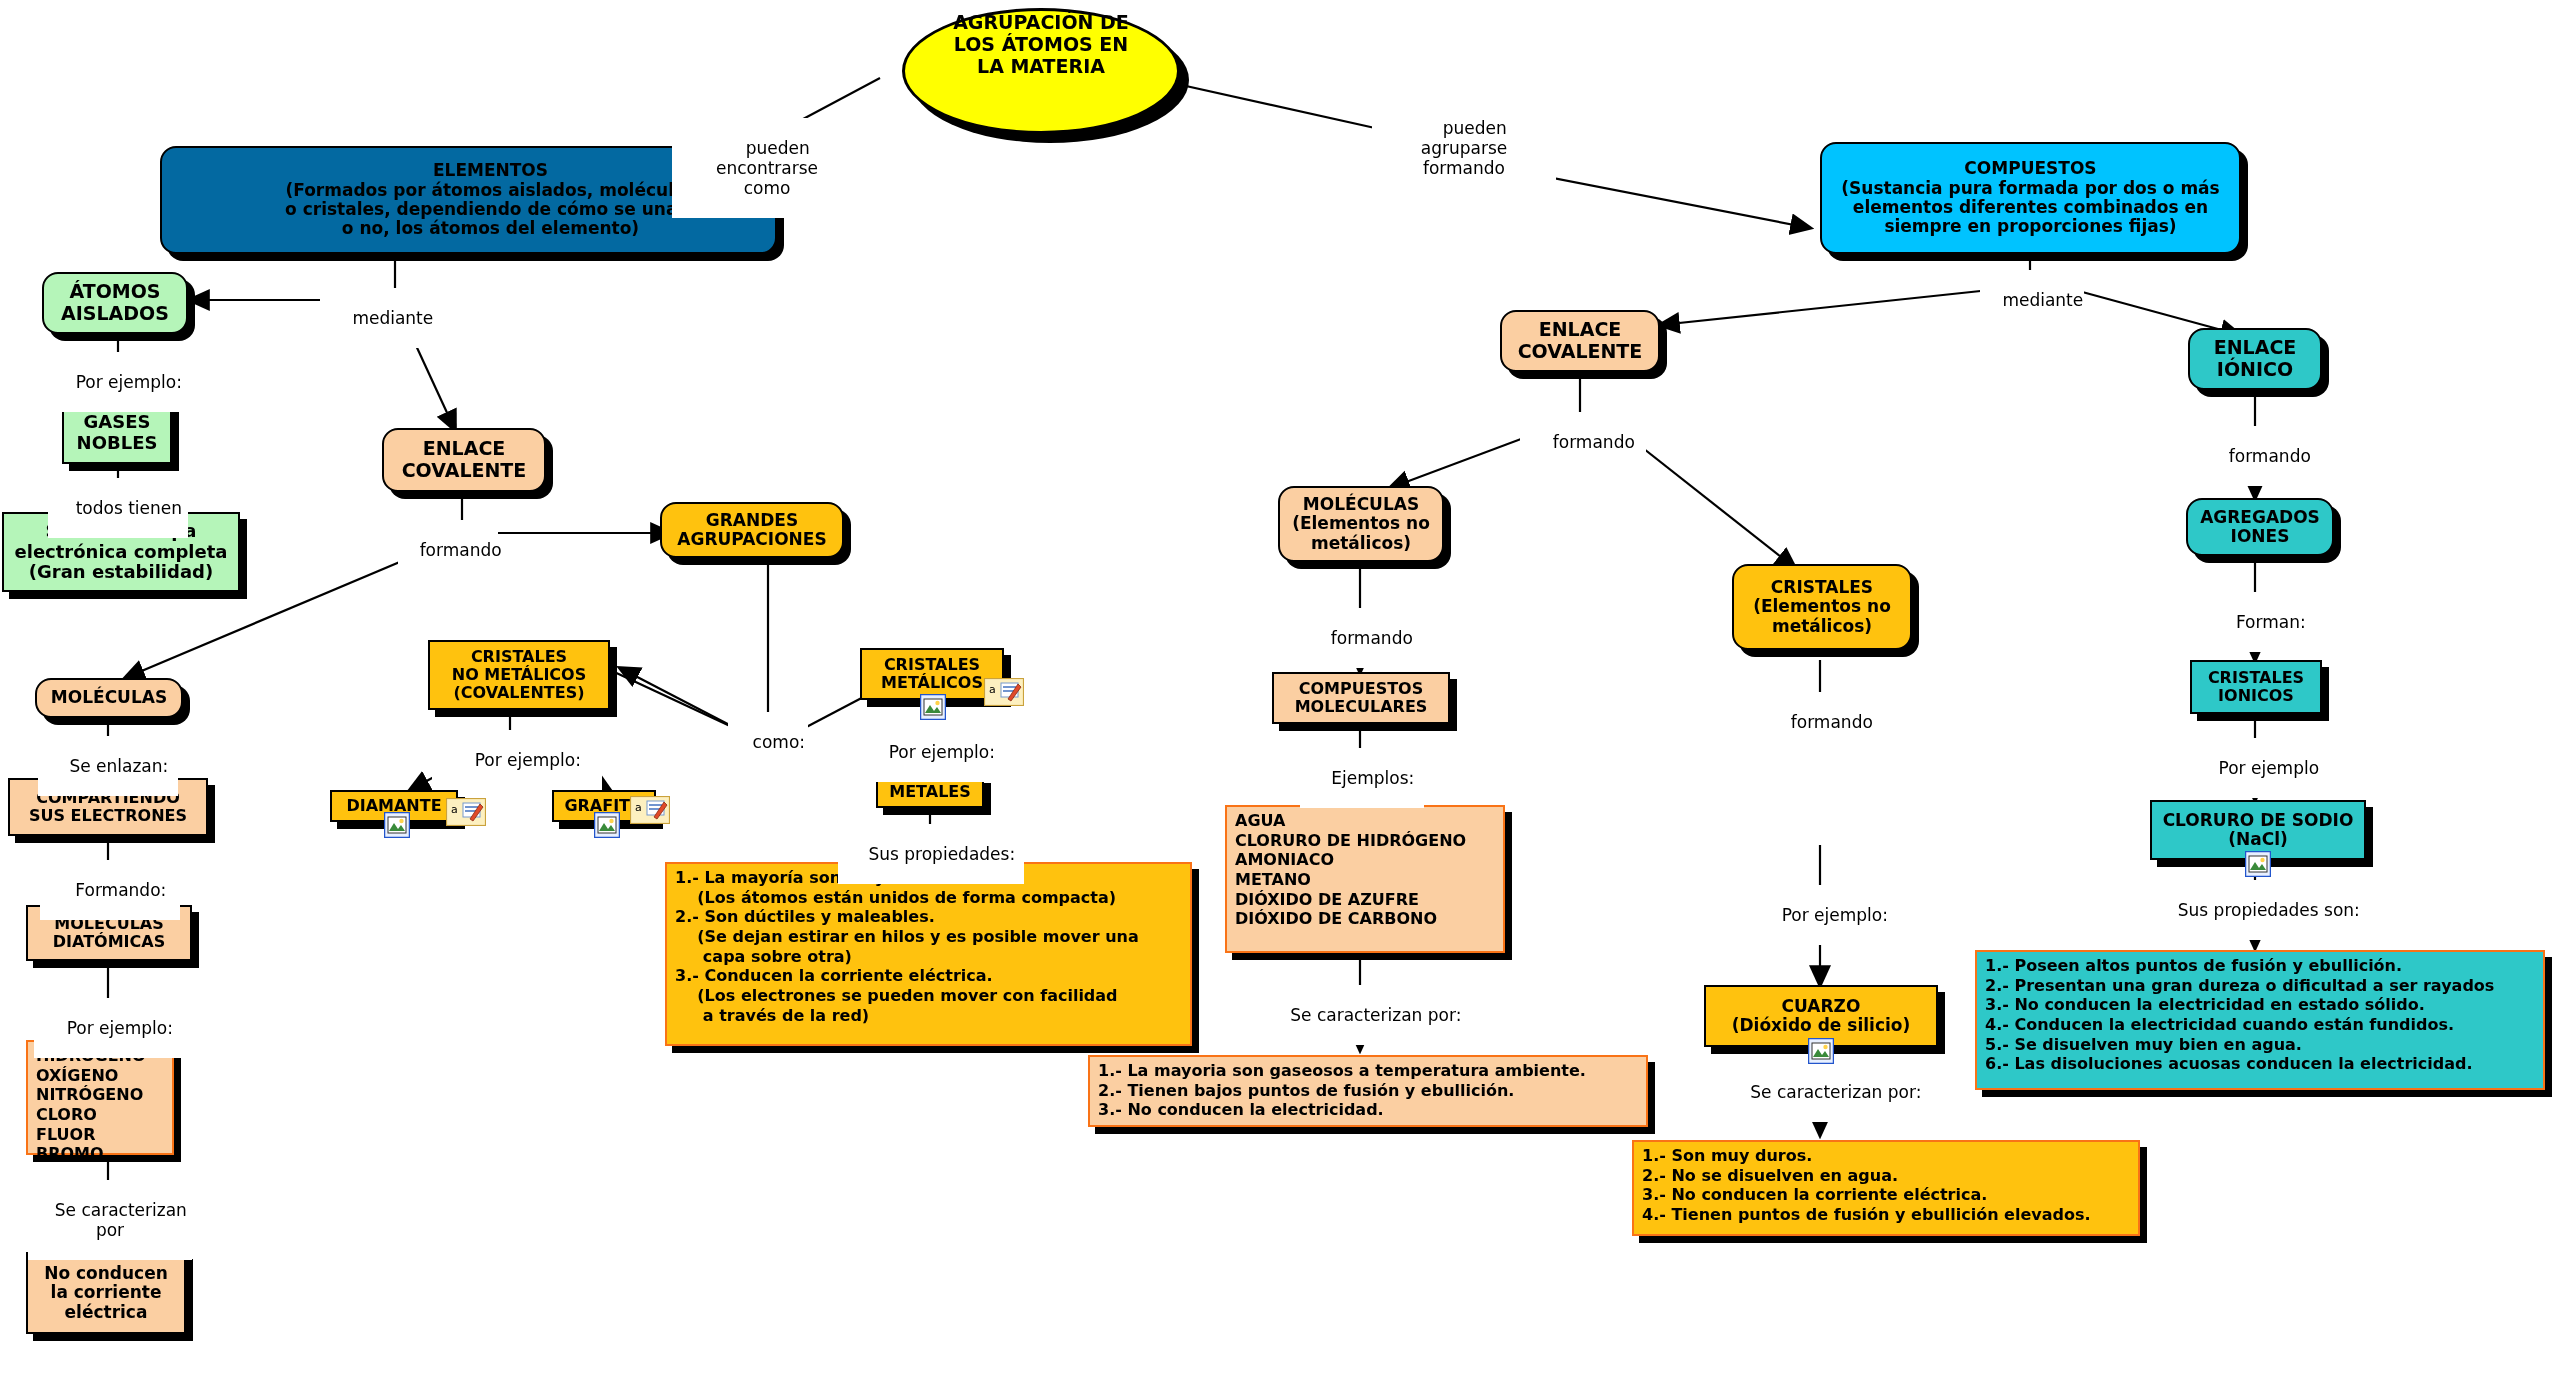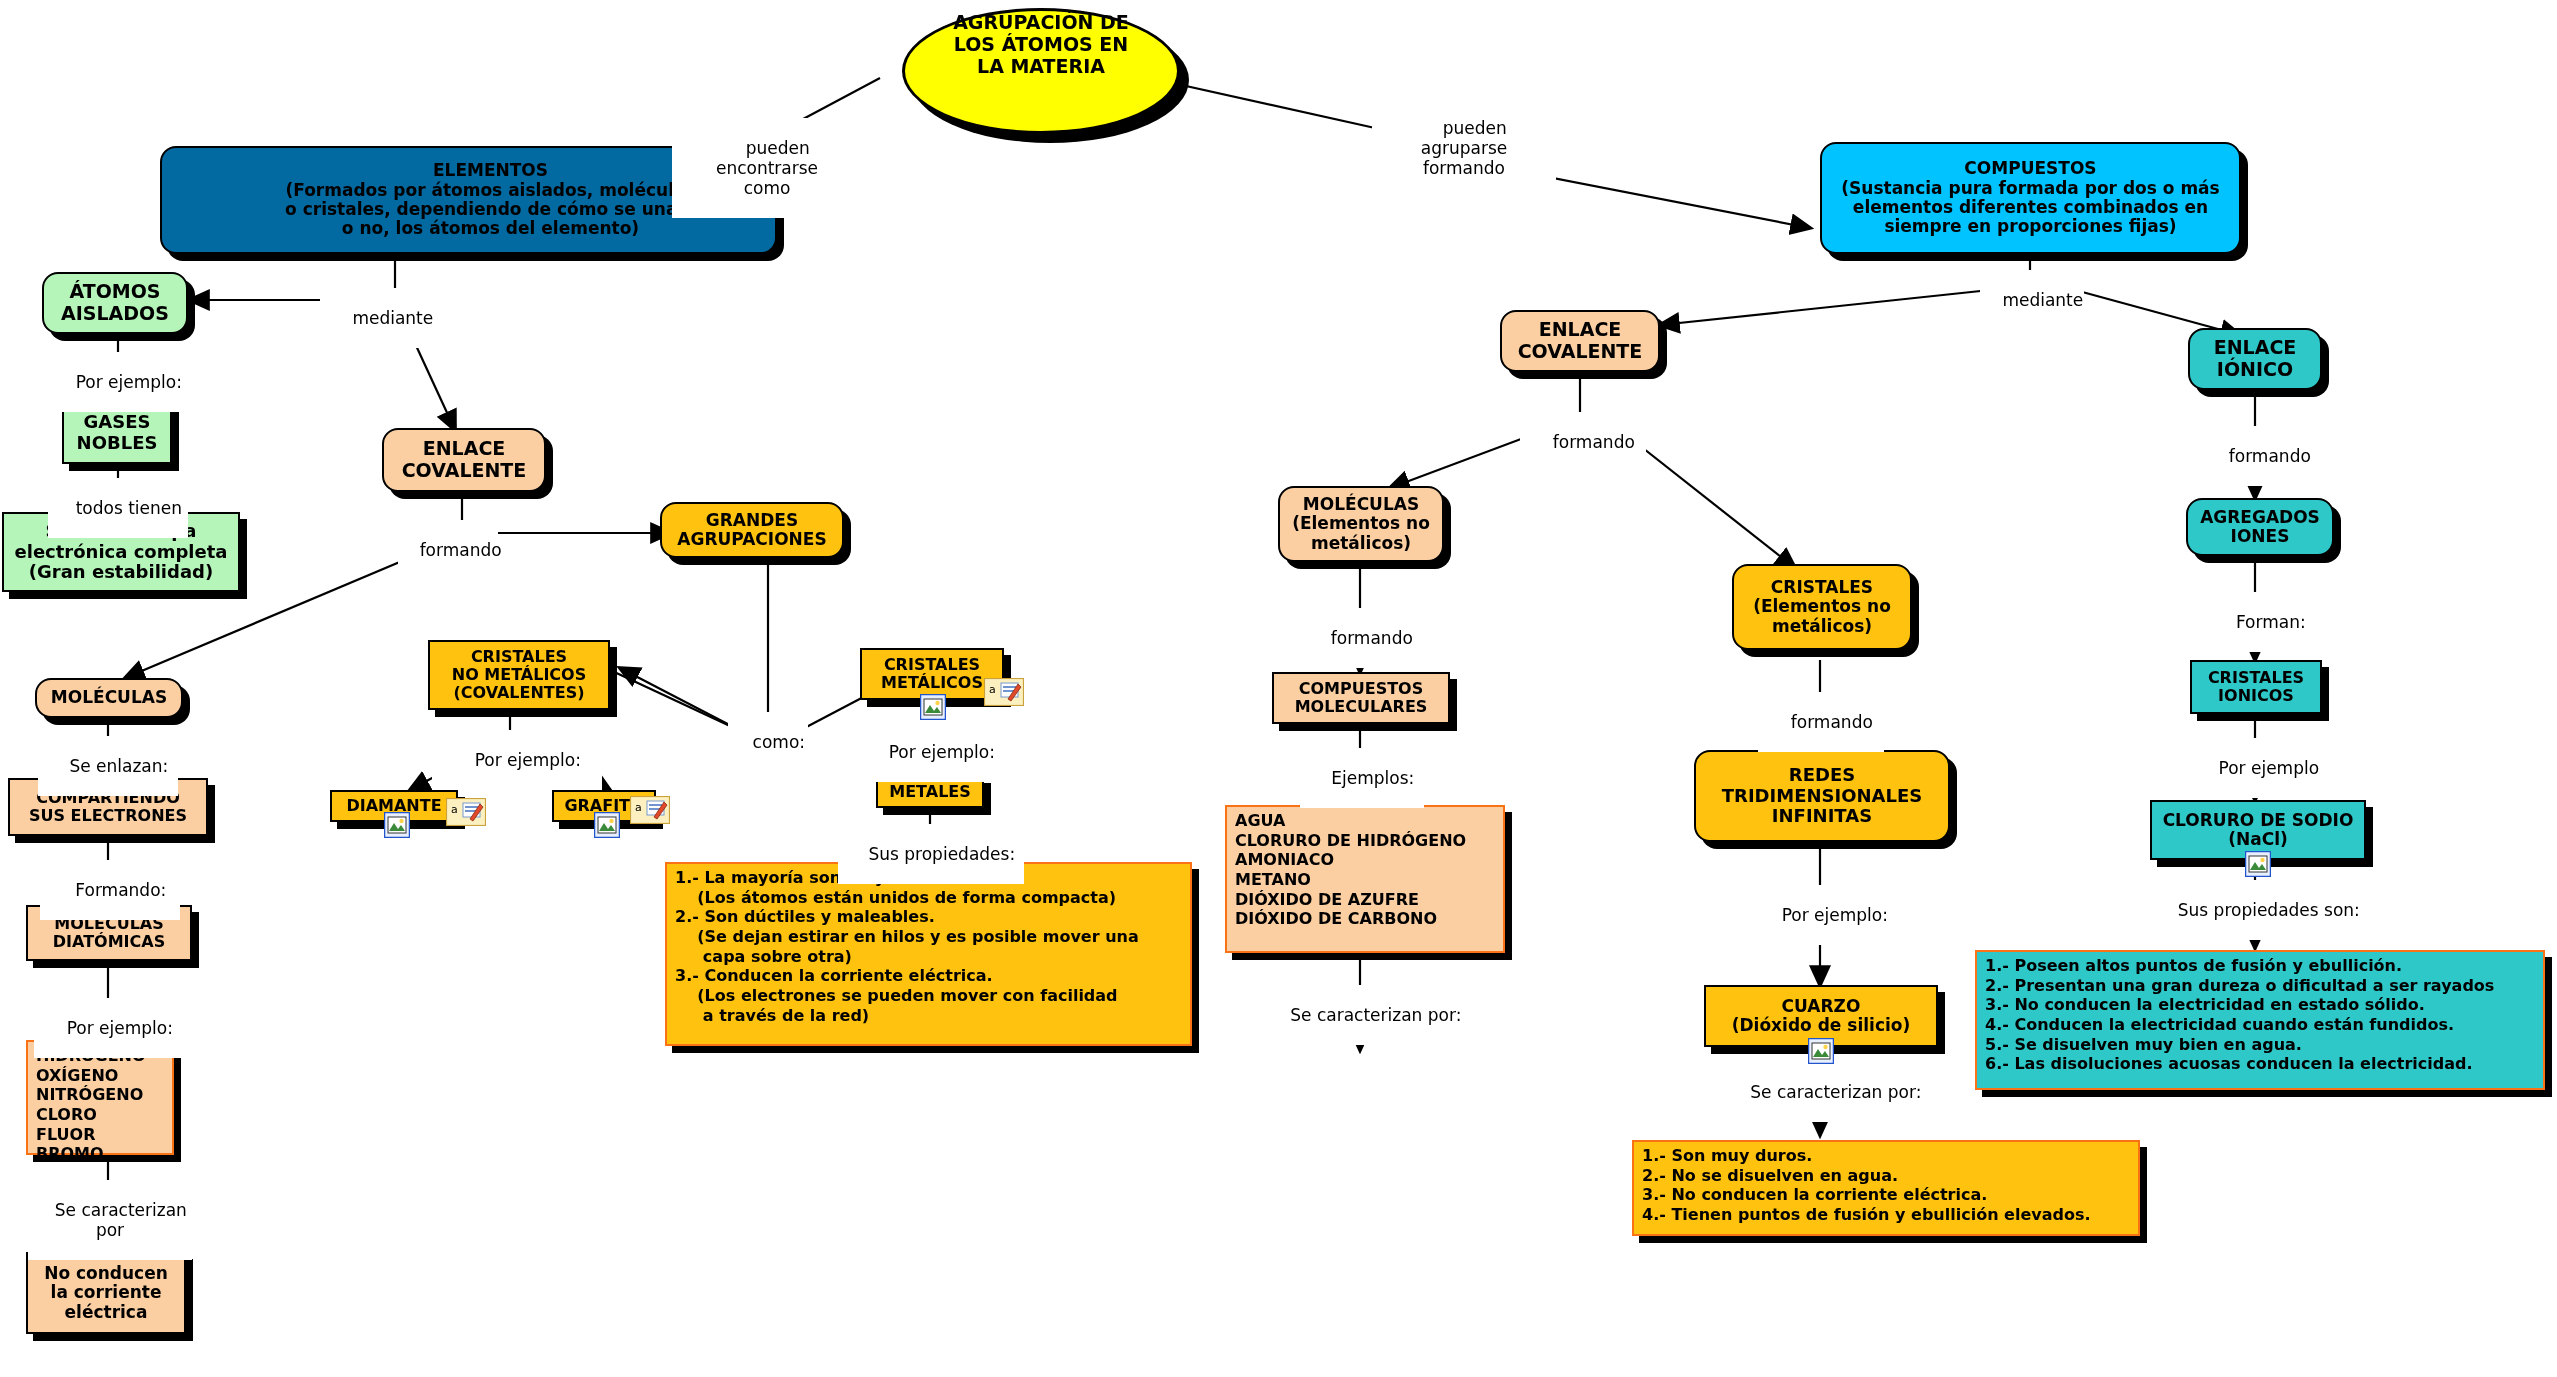--- a/index.html
+++ b/index.html
@@ -331,28 +331,30 @@
 
   <div class="listnode c-peach" style="left:1225px;top:805px;width:280px;height:148px;font-size:16px;">
     <span class="row">AGUA</span>
     <span class="row">CLORURO DE HIDRÓGENO</span>
     <span class="row">AMONIACO</span>
     <span class="row">METANO</span>
     <span class="row">DIÓXIDO DE AZUFRE</span>
     <span class="row">DIÓXIDO DE CARBONO</span>
   </div>
 
+  <div class="listnode c-peach" style="left:1088px;top:1055px;width:560px;height:72px;font-size:16px;">
+    <span class="row">1.- La mayoria son gaseosos a temperatura ambiente.</span>
+    <span class="row">2.- Tienen bajos puntos de fusión y ebullición.</span>
+    <span class="row">3.- No conducen la electricidad.</span>
+  </div>
 
   <div class="node rounded c-gold" style="left:1732px;top:564px;width:180px;height:86px;font-size:17px;">
     <span class="t">CRISTALES<br>(Elementos no<br>metálicos)</span>
   </div>
 
-  <div class="node rounded c-gold" style="left:1694px;top:750px;width:256px;height:92px;font-size:18px;">
-    <span class="t">REDES<br>TRIDIMENSIONALES<br>INFINITAS</span>
-  </div>
 
   <div class="node sq c-gold" style="left:1704px;top:985px;width:234px;height:62px;font-size:17px;">
     <span class="t">CUARZO<br>(Dióxido de silicio)</span>
   </div>
   <div class="iconbadge" style="left:1808px;top:1038px;">
     <svg width="26" height="26" viewBox="0 0 26 26">
       <rect x="0.5" y="0.5" width="25" height="25" fill="#e8f0ff" stroke="#2255cc" stroke-width="1.5"></rect>
       <rect x="4" y="5" width="18" height="16" fill="#fff" stroke="#333" stroke-width="1"></rect>
       <path d="M5 19 L10 11 L14 17 L17 13 L21 19 Z" fill="#3a8a3a"></path>
       <circle cx="17.5" cy="9" r="2.2" fill="#ffd24a"></circle>

